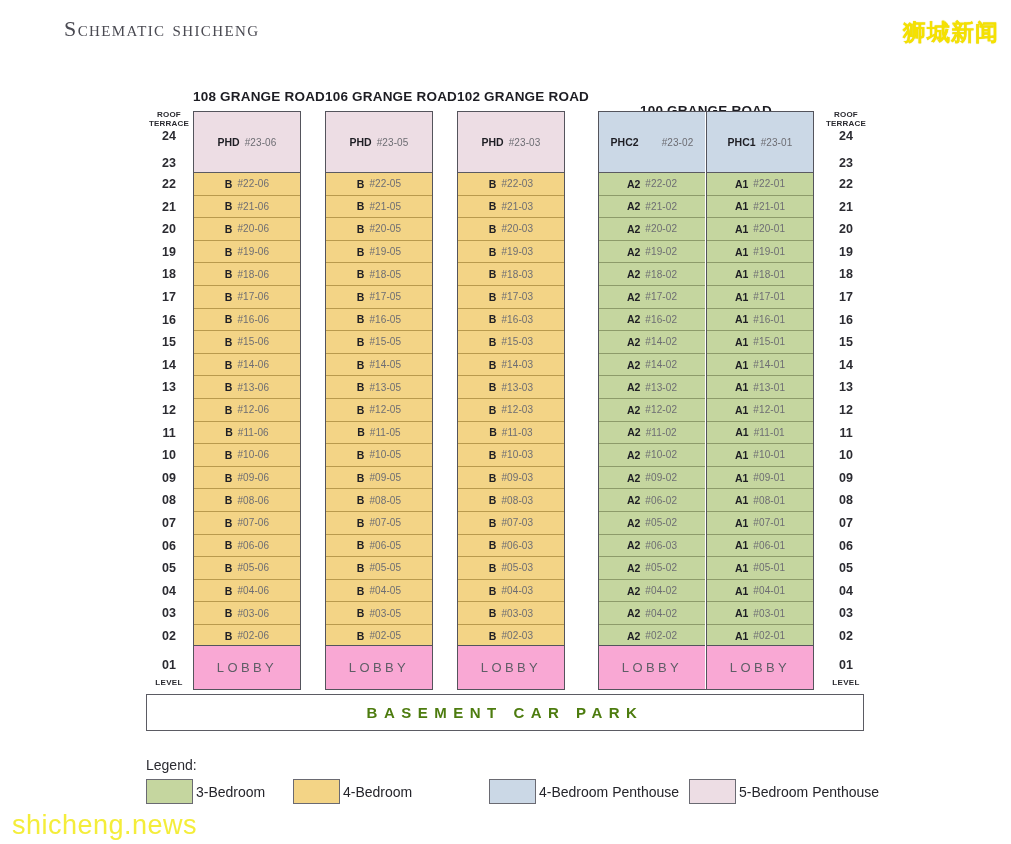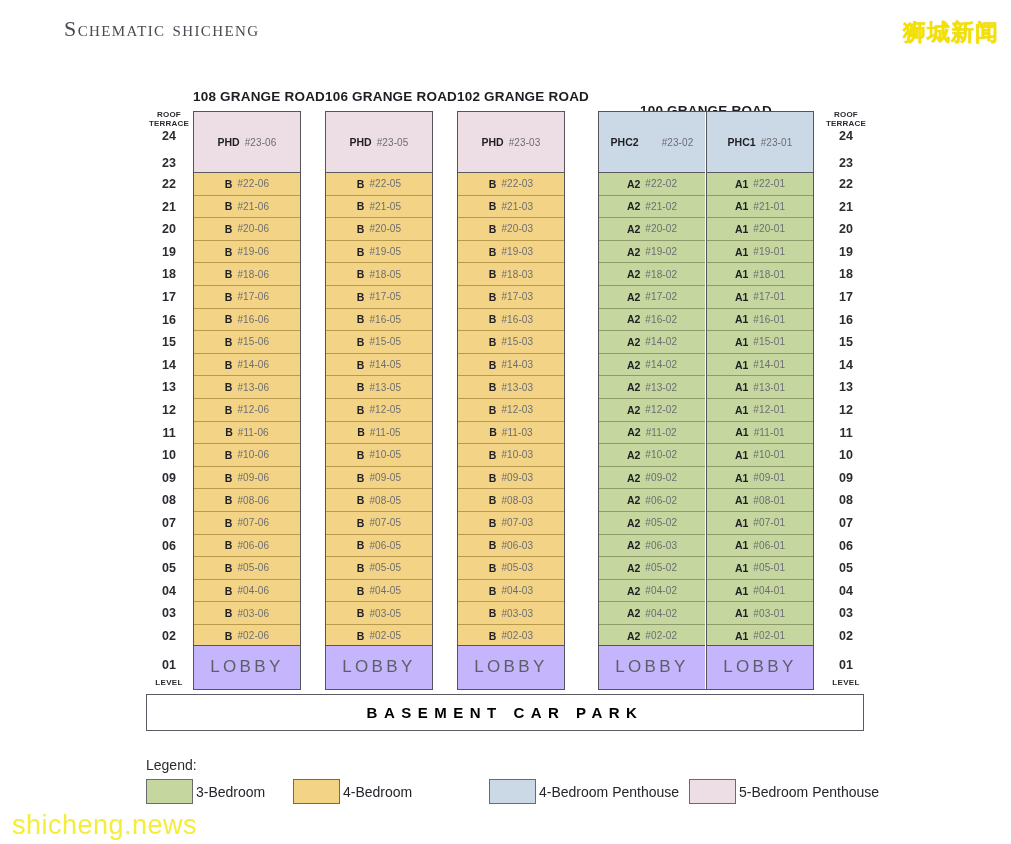--- a/index.html
+++ b/index.html
@@ -124,43 +124,43 @@
   .c-pink   { background: #eddde4; border-bottom-color: #a79aa0; }
 
   .ph-cell { border-bottom: 1.2px solid #5a5a62; }
   .vdiv {
     position: absolute;
     width: 1.3px;
     background: #54545c;
   }
   .lobby {
     position: absolute;
-    background: #c4b5fd;
+    background: #f9a8d4;
     display: flex;
     align-items: center;
     justify-content: center;
-    font-size: 17px;
+    font-size: 13px;
     color: #5e5e66;
     letter-spacing: 3.4px;
     border-top: 1.2px solid #54545c;
   }
 
   
   .basement {
     position: absolute;
     border: 1.4px solid #5b5b63;
     background: #fff;
     display: flex;
     align-items: center;
     justify-content: center;
   }
   .basement span {
     font-size: 15px;
     font-weight: bold;
-    color: #000000;
+    color: #4d7c0f;
     letter-spacing: 6.5px;
   }
 
   
   .legend-label {
     position: absolute;
     font-size: 14px;
     color: #2b2b31;
     white-space: nowrap;
   }

